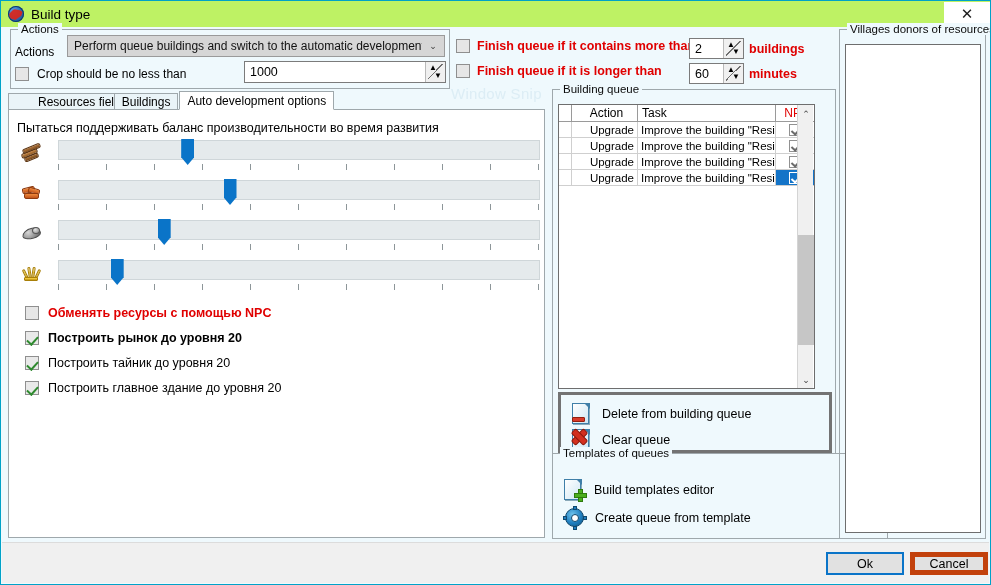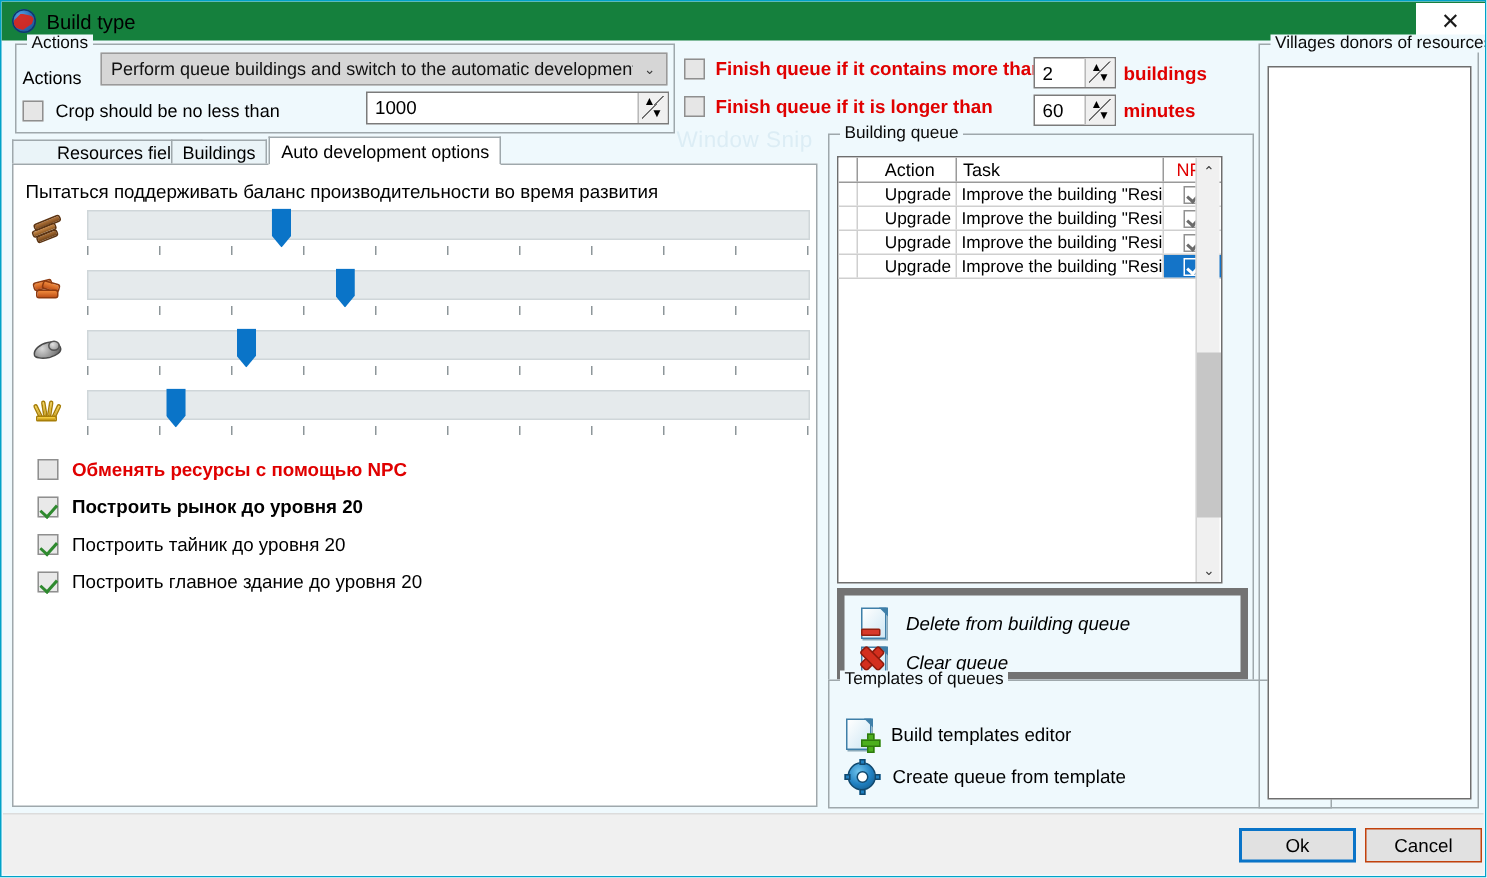--- a/index.html
+++ b/index.html
@@ -16,21 +16,21 @@
     width: 991px; height: 585px;
     background: #eff9fd;
     border: 1px solid #00a2c8;
     overflow: hidden;
   }
 
   
   .titlebar {
     position: absolute; left: 0; top: 0;
     width: 989px; height: 26px;
-    background: #15803d;
+    background: #bef264;
     display: flex; align-items: center;
   }
   .title-icon {
     width: 16px; height: 16px; margin-left: 7px; margin-right: 7px;
     position: relative; flex: 0 0 auto;
   }
   .title-icon .globe {
     position: absolute; left: 0; top: 0; width: 16px; height: 16px;
     border-radius: 50%;
     background: radial-gradient(circle at 35% 32%, #5aa6e8 0%, #2b6bb5 48%, #17457f 100%);
@@ -344,22 +344,21 @@
   .vscroll .thumbv {
     position: absolute; left: 0; width: 16px;
     top: 130px; height: 110px;
     background: #c6c6c6;
   }
 
   .queue-actions {
     position: absolute; left: 5px; top: 302px;
     width: 274px; height: 61px;
     background: #eff9fd;
-    border: 5px solid #737373;
-    font-style: italic;
+    border: 3px solid #737373;
   }
   .act-item {
     position: absolute; display: flex; align-items: center; gap: 9px;
   }
   .act-item .atext { font-size: 12.5px; color: #000; }
 
   
   .fileicon {
     position: relative; width: 22px; height: 24px; flex: 0 0 auto;
   }
@@ -430,21 +429,21 @@
   .footer {
     position: absolute; left: 1px; bottom: 1px;
     width: 987px; height: 41px;
     background: #f0f0f0;
     border-top: 1px solid #dcdcdc;
   }
   .btn {
     position: absolute; top: 9px;
     width: 78px; height: 23px;
     background: #e1e1e1;
-    border: 1px solid #c2410c;
+    border: 5px solid #c2410c;
     font-size: 12.5px; color: #000;
     display: flex; align-items: center; justify-content: center;
   }
   .btn.primary {
     border: 2px solid #0a74c8;
   }
   #btn-ok { left: 824px; }
   #btn-cancel { left: 908px; }
 </style>
 </head>

